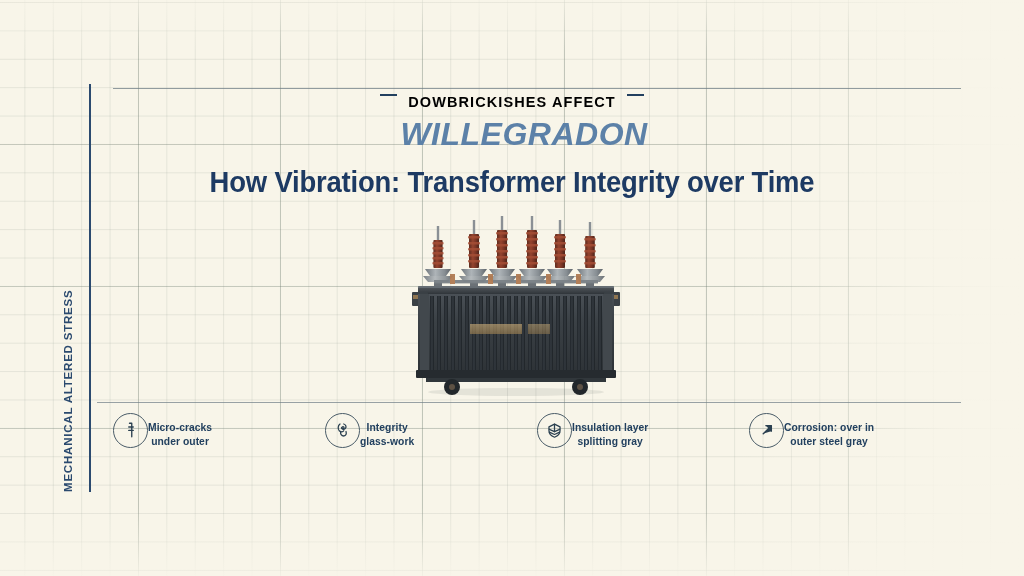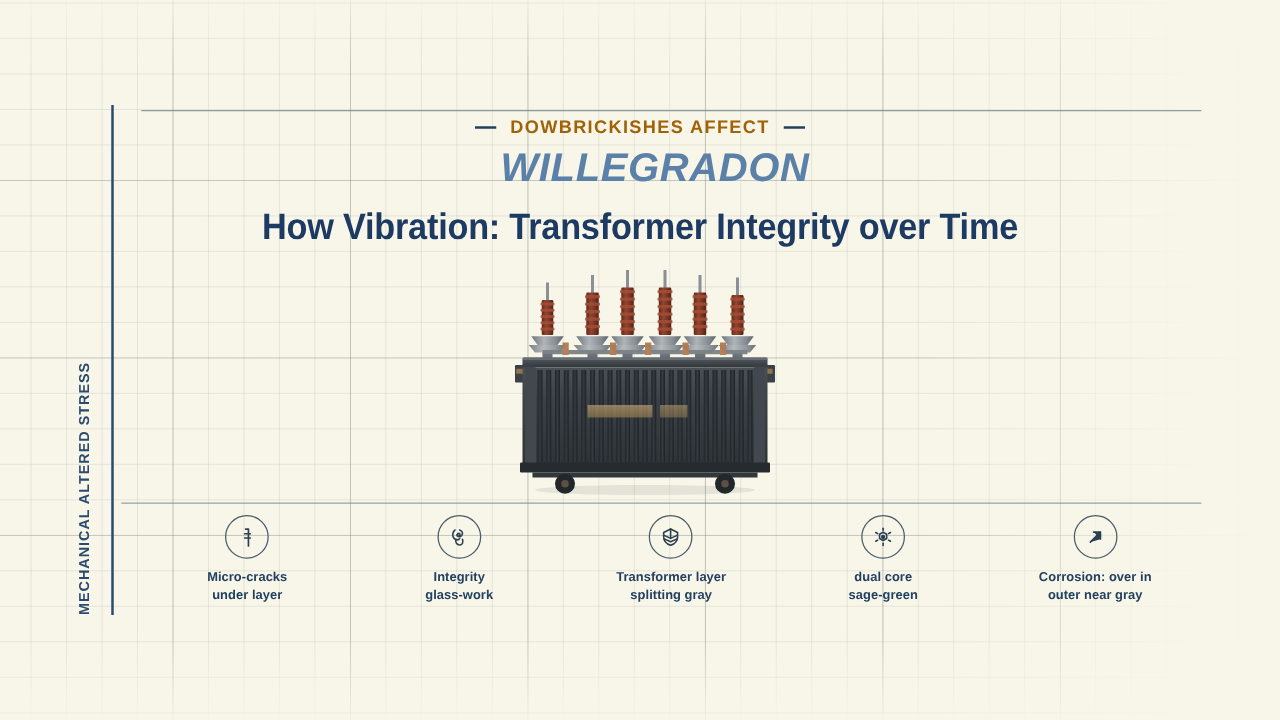--- a/index.html
+++ b/index.html
@@ -52,22 +52,22 @@
     white-space:nowrap;
     font-size:11.5px;font-weight:700;letter-spacing:.8px;
     color:#2b4a6f;
     font-family:"Liberation Sans", sans-serif;
     transform:translate(-296px,0);
   }
 
   
   .header{position:absolute;left:0;top:94px;width:1024px;text-align:center;}
   .eyebrow{
-    font-size:14.5px;font-weight:700;letter-spacing:1.1px;color:#a16207;
-    display:flex;align-items:center;justify-content:center;gap:11px;
+    font-size:14.5px;font-weight:700;letter-spacing:1.1px;color:#000000;
+    display:flex;justify-content:center;gap:11px;
   }
   .eyebrow .dash{display:inline-block;width:17px;height:2px;background:#22405f;}
   .brand{
     margin-top:6px;
     font-size:32px;font-weight:700;font-style:italic;letter-spacing:.5px;
     color:#5c81a8;
     font-family:"Liberation Sans", sans-serif;
     padding-left:24px;
   }
   .headline{
@@ -76,21 +76,21 @@
     color:#1d3a63;
     font-family:"Liberation Sans", sans-serif;
     transform:scaleX(.93);
   }
 
   
   #transformer{position:absolute;left:404px;top:212px;width:224px;height:190px;}
 
   
   .icon-row{position:absolute;left:113px;top:412px;width:848px;display:flex;}
-  .icon-item{flex:1;display:flex;flex-direction:column;align-items:center;}
+  .icon-item{flex:1;display:flex;flex-direction:row;align-items:center;}
   .icon-circle{
     width:33px;height:33px;border-radius:50%;
     border:1.4px solid #4a5c68;
     display:flex;align-items:center;justify-content:center;
     background:transparent;
   }
   .icon-label{
     margin-top:9px;text-align:center;
     font-size:10.3px;font-weight:700;line-height:1.32;color:#22405f;
     font-family:"Liberation Sans", sans-serif;
@@ -322,21 +322,21 @@
   <div class="icon-item">
     <div class="icon-circle">
       <svg width="18" height="18" viewBox="0 0 24 24" fill="none" stroke="#2b4050" stroke-width="1.8" stroke-linecap="round" stroke-linejoin="round">
         <path d="M10 3 L13 3 L13 21"></path>
         <path d="M9 8 L15 8"></path>
         <path d="M9 12.5 L15 12.5"></path>
       </svg>
     </div>
     <div class="icon-label">
       <div>Micro-cracks</div>
-      <div>under layer</div>
+      <div>under outer</div>
     </div>
   </div>
 
   <div class="icon-item">
     <div class="icon-circle">
       <svg width="18" height="18" viewBox="0 0 24 24" fill="none" stroke="#2b4050" stroke-width="1.7" stroke-linecap="round" stroke-linejoin="round">
         <path d="M8 4 C5 6 5 11 7 13 C9 15 12 15 13 13"></path>
         <path d="M13 4 C16 5 17 8 15 10 C13 12 10 11 10 9"></path>
         <path d="M9 14 C8 17 10 20 13 20 C16 20 17 17 16 14"></path>
         <circle cx="12" cy="9" r="1.4"></circle>
@@ -351,51 +351,33 @@
   <div class="icon-item">
     <div class="icon-circle">
       <svg width="19" height="19" viewBox="0 0 24 24" fill="none" stroke="#2b4050" stroke-width="1.6" stroke-linecap="round" stroke-linejoin="round">
         <path d="M12 4 L19 7.5 L19 12 C19 16 16 19 12 20.5 C8 19 5 16 5 12 L5 7.5 Z"></path>
         <path d="M5.5 10.5 L12 13.5 L18.5 10.5"></path>
         <path d="M5.5 14 L12 17 L18.5 14"></path>
         <path d="M12 4 L12 13.5"></path>
       </svg>
     </div>
     <div class="icon-label">
-      <div>Transformer layer</div>
+      <div>Insulation layer</div>
       <div>splitting gray</div>
     </div>
   </div>
 
-  <div class="icon-item">
-    <div class="icon-circle">
-      <svg width="19" height="19" viewBox="0 0 24 24" fill="none" stroke="#2b4050" stroke-width="1.6" stroke-linecap="round" stroke-linejoin="round">
-        <path d="M12 5.2 L15.6 7.3 L15.6 11.5 L12 13.6 L8.4 11.5 L8.4 7.3 Z" transform="translate(0,2.1)"></path>
-        <circle cx="12" cy="12" r="2.2" fill="#2b4050" stroke="none"></circle>
-        <path d="M12 3.4 L12 5.6"></path>
-        <path d="M19.4 7.6 L17.5 8.7"></path>
-        <path d="M19.4 16.4 L17.5 15.3"></path>
-        <path d="M12 20.6 L12 18.4"></path>
-        <path d="M4.6 16.4 L6.5 15.3"></path>
-        <path d="M4.6 7.6 L6.5 8.7"></path>
-      </svg>
-    </div>
-    <div class="icon-label">
-      <div>dual core</div>
-      <div>sage-green</div>
-    </div>
-  </div>
 
   <div class="icon-item">
     <div class="icon-circle">
       <svg width="18" height="18" viewBox="0 0 24 24" fill="none" stroke="#2b4050" stroke-width="1.8" stroke-linecap="round" stroke-linejoin="round">
         <path d="M7 17 L17.5 6.5"></path>
         <path d="M10.5 6.2 L17.8 6.2 L17.8 13.5" fill="#2b4050"></path>
         <path d="M7.5 16.8 L17.6 6.4 L17.6 13.8 Z" fill="#2b4050" stroke="none"></path>
       </svg>
     </div>
     <div class="icon-label">
       <div>Corrosion: over in</div>
-      <div>outer near gray</div>
+      <div>outer steel gray</div>
     </div>
   </div>
 
 </div>
 
 </body></html>

